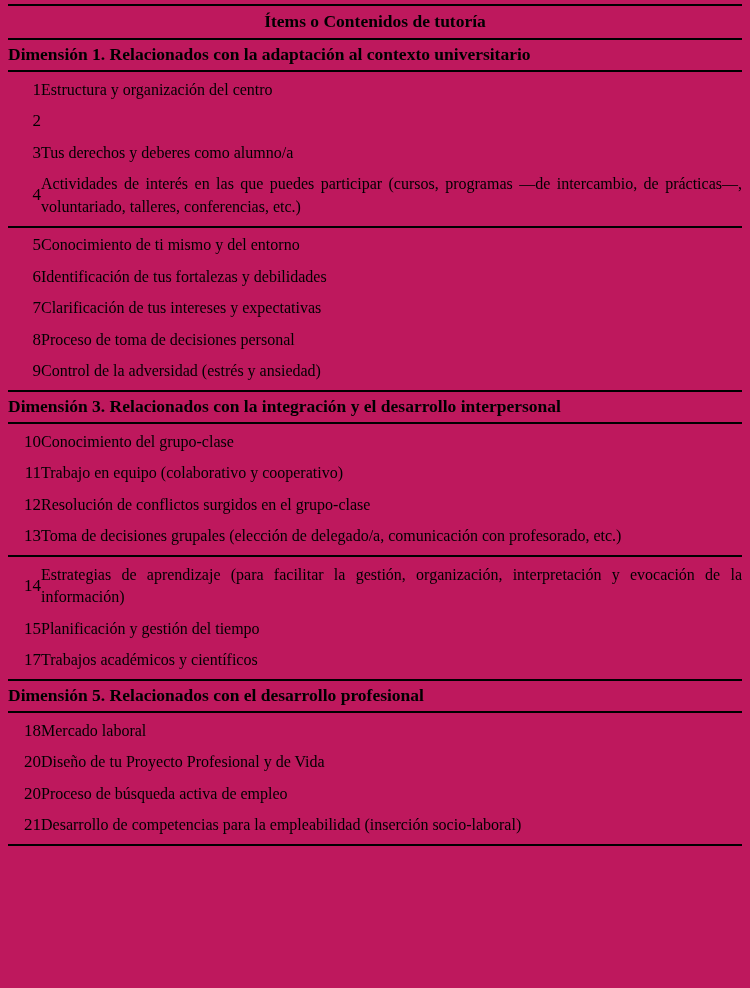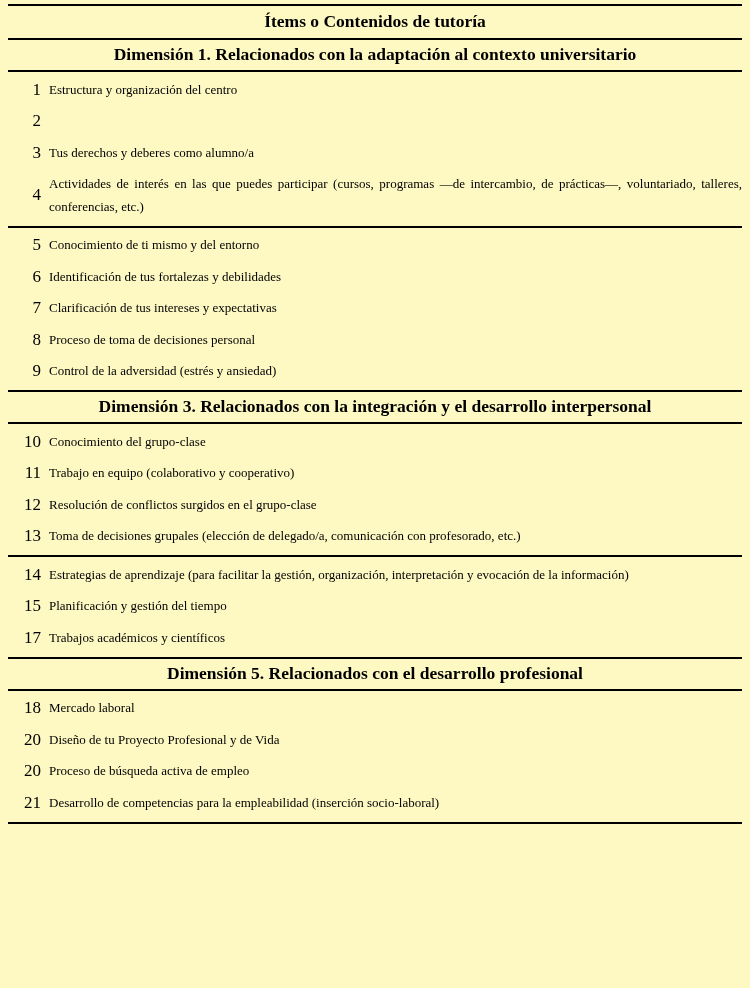--- a/index.html
+++ b/index.html
@@ -6,38 +6,38 @@
   html, body {
     width: 750px;
     background: #ffffff;
     font-family: "Liberation Serif", "DejaVu Serif", serif;
     color: #000000;
   }
   .page {
     width: 750px;
     height: 988px;
     padding: 4px 8px 0 8px;
-    background: #fef9c3;
+    background: #be185d;
     overflow: hidden;
   }
   .ttable {
     width: 734px;
     border-top: 2.5px solid #000;
     border-bottom: 2.5px solid #000;
   }
   .ttitle {
     text-align: center;
     font-weight: bold;
     font-size: 17.5px;
     line-height: 23px;
     padding: 4px 0 5px 0;
     border-bottom: 2px solid #000;
   }
   .section-header {
-    text-align: center;
+    text-align: left;
     font-weight: bold;
     font-size: 17.5px;
     line-height: 23px;
     padding: 3px 0 4px 0;
     border-bottom: 2px solid #000;
   }
   .section + .section { border-top: 2px solid #000; }
   .rows { padding: 2px 0 3px 0; }
   .row {
     display: flex;
@@ -46,22 +46,22 @@
   }
   .num {
     flex: none;
     width: 33px;
     text-align: right;
     font-size: 17px;
     line-height: 22.5px;
   }
   .txt {
     flex: 1;
-    margin-left: 8px;
-    font-size: 13px;
+    margin-left: 0;
+    font-size: 16px;
     line-height: 22.5px;
     text-align: justify;
   }
 </style>
 </head>
 <body>
 
 <div class="page">
   <div class="ttable">
 

